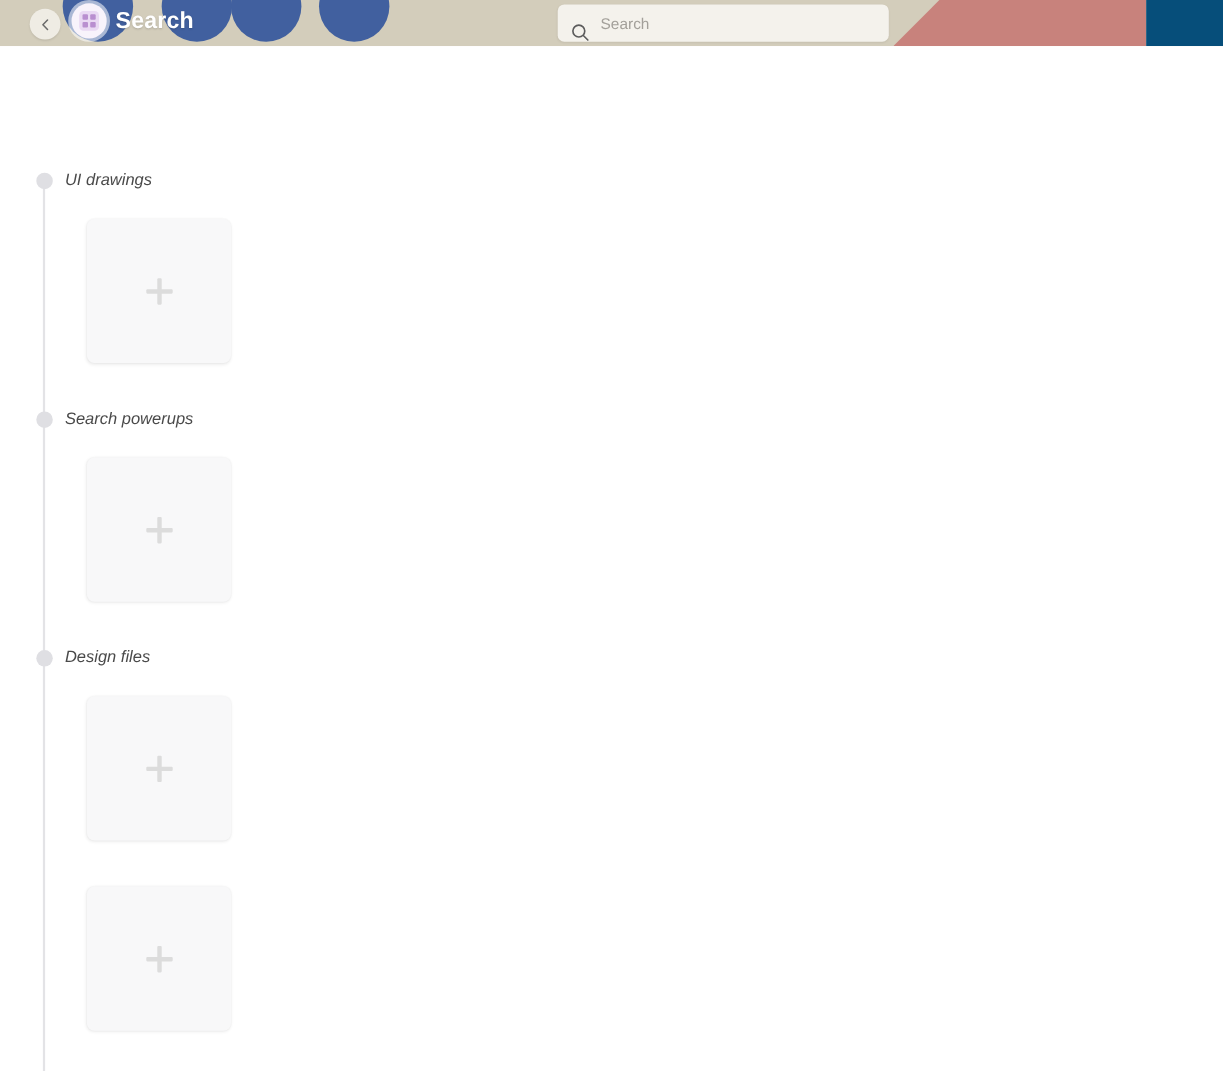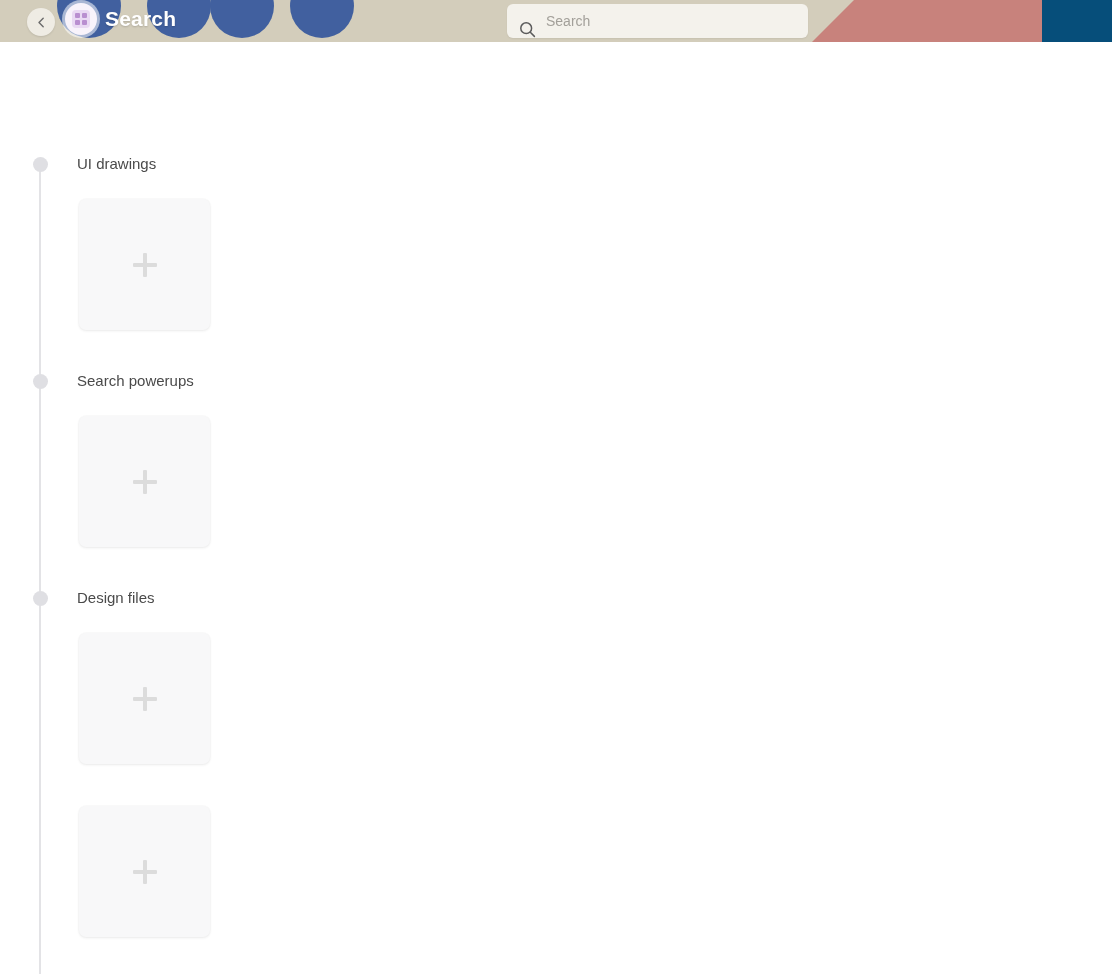--- a/index.html
+++ b/index.html
@@ -189,25 +189,26 @@
   .section-dot {
     position: absolute;
     left: 33px;
     top: 15px;
     width: 15px;
     height: 15px;
     border-radius: 50%;
     background: #dfdfe3;
   }
   .section-label {
-    margin-left: 77px;
+    margin-left: 59px;
     font-size: 15px;
     color: #4a4a4a;
     line-height: 44px;
     white-space: nowrap;
+    font-style: italic;
   }
 
   .section-body {
     padding-left: 79px;
     padding-top: 13px;
     padding-bottom: 29px;
   }
 
   .add-card {
     width: 131px;

